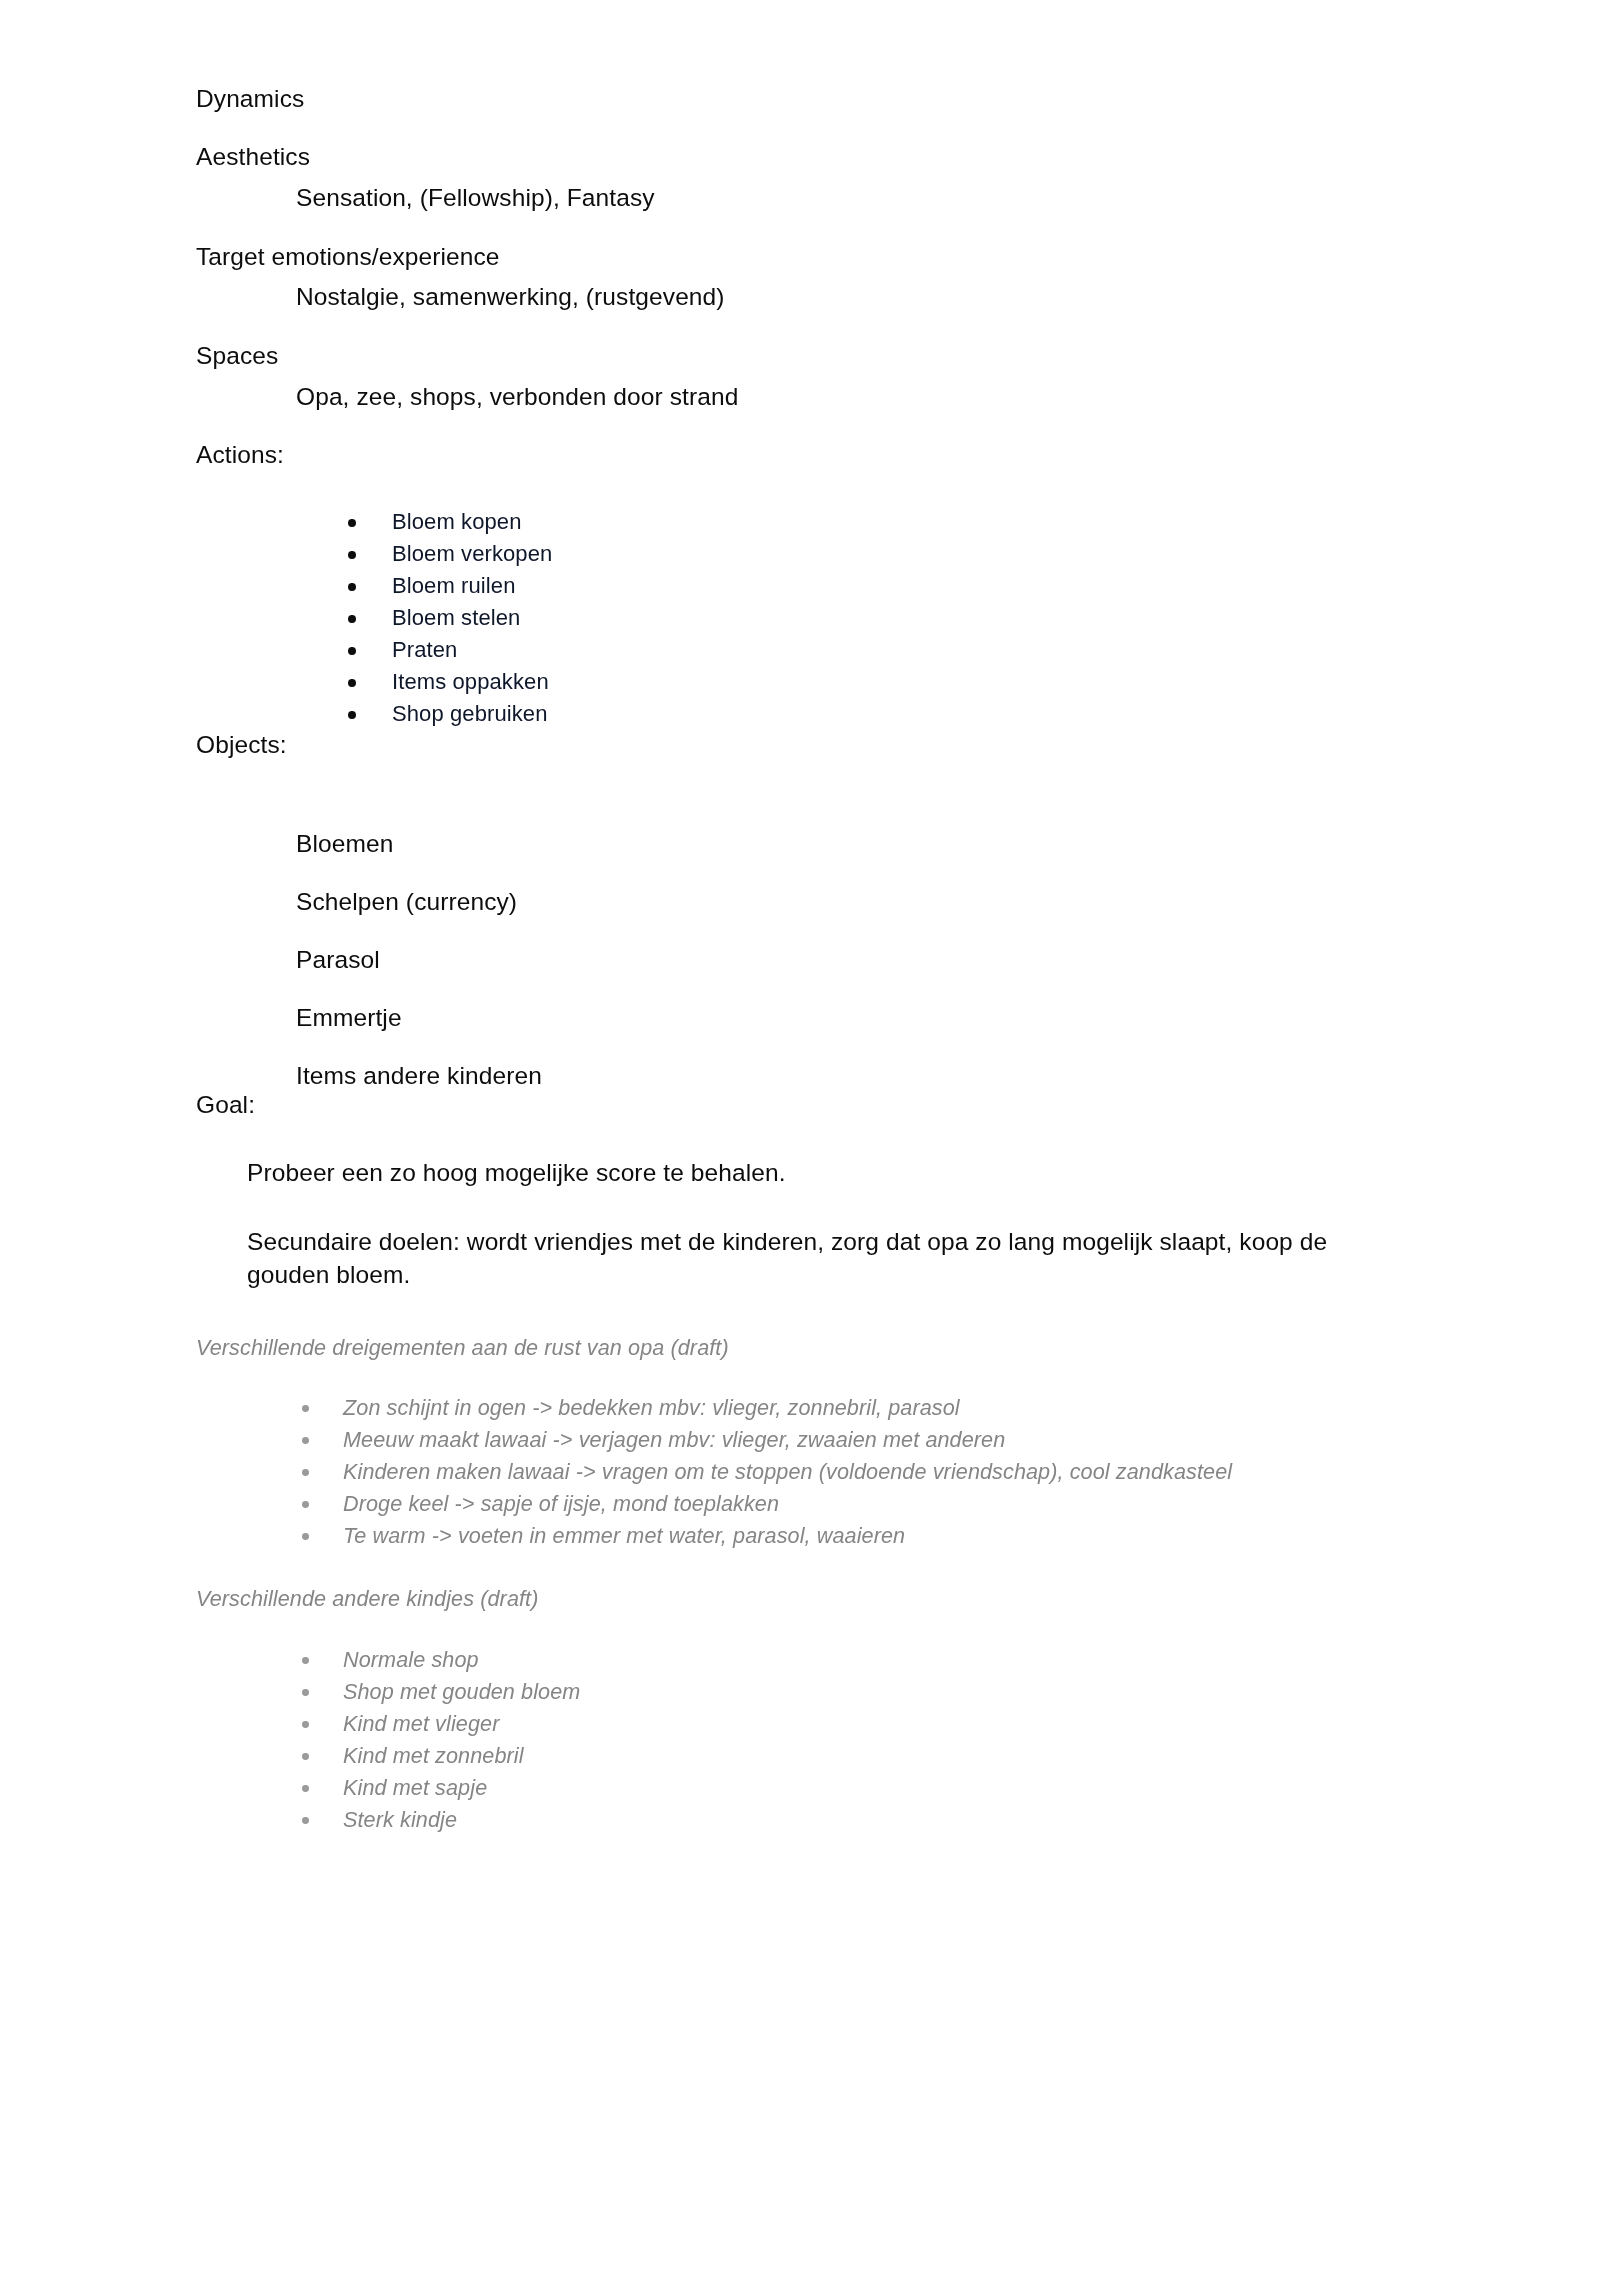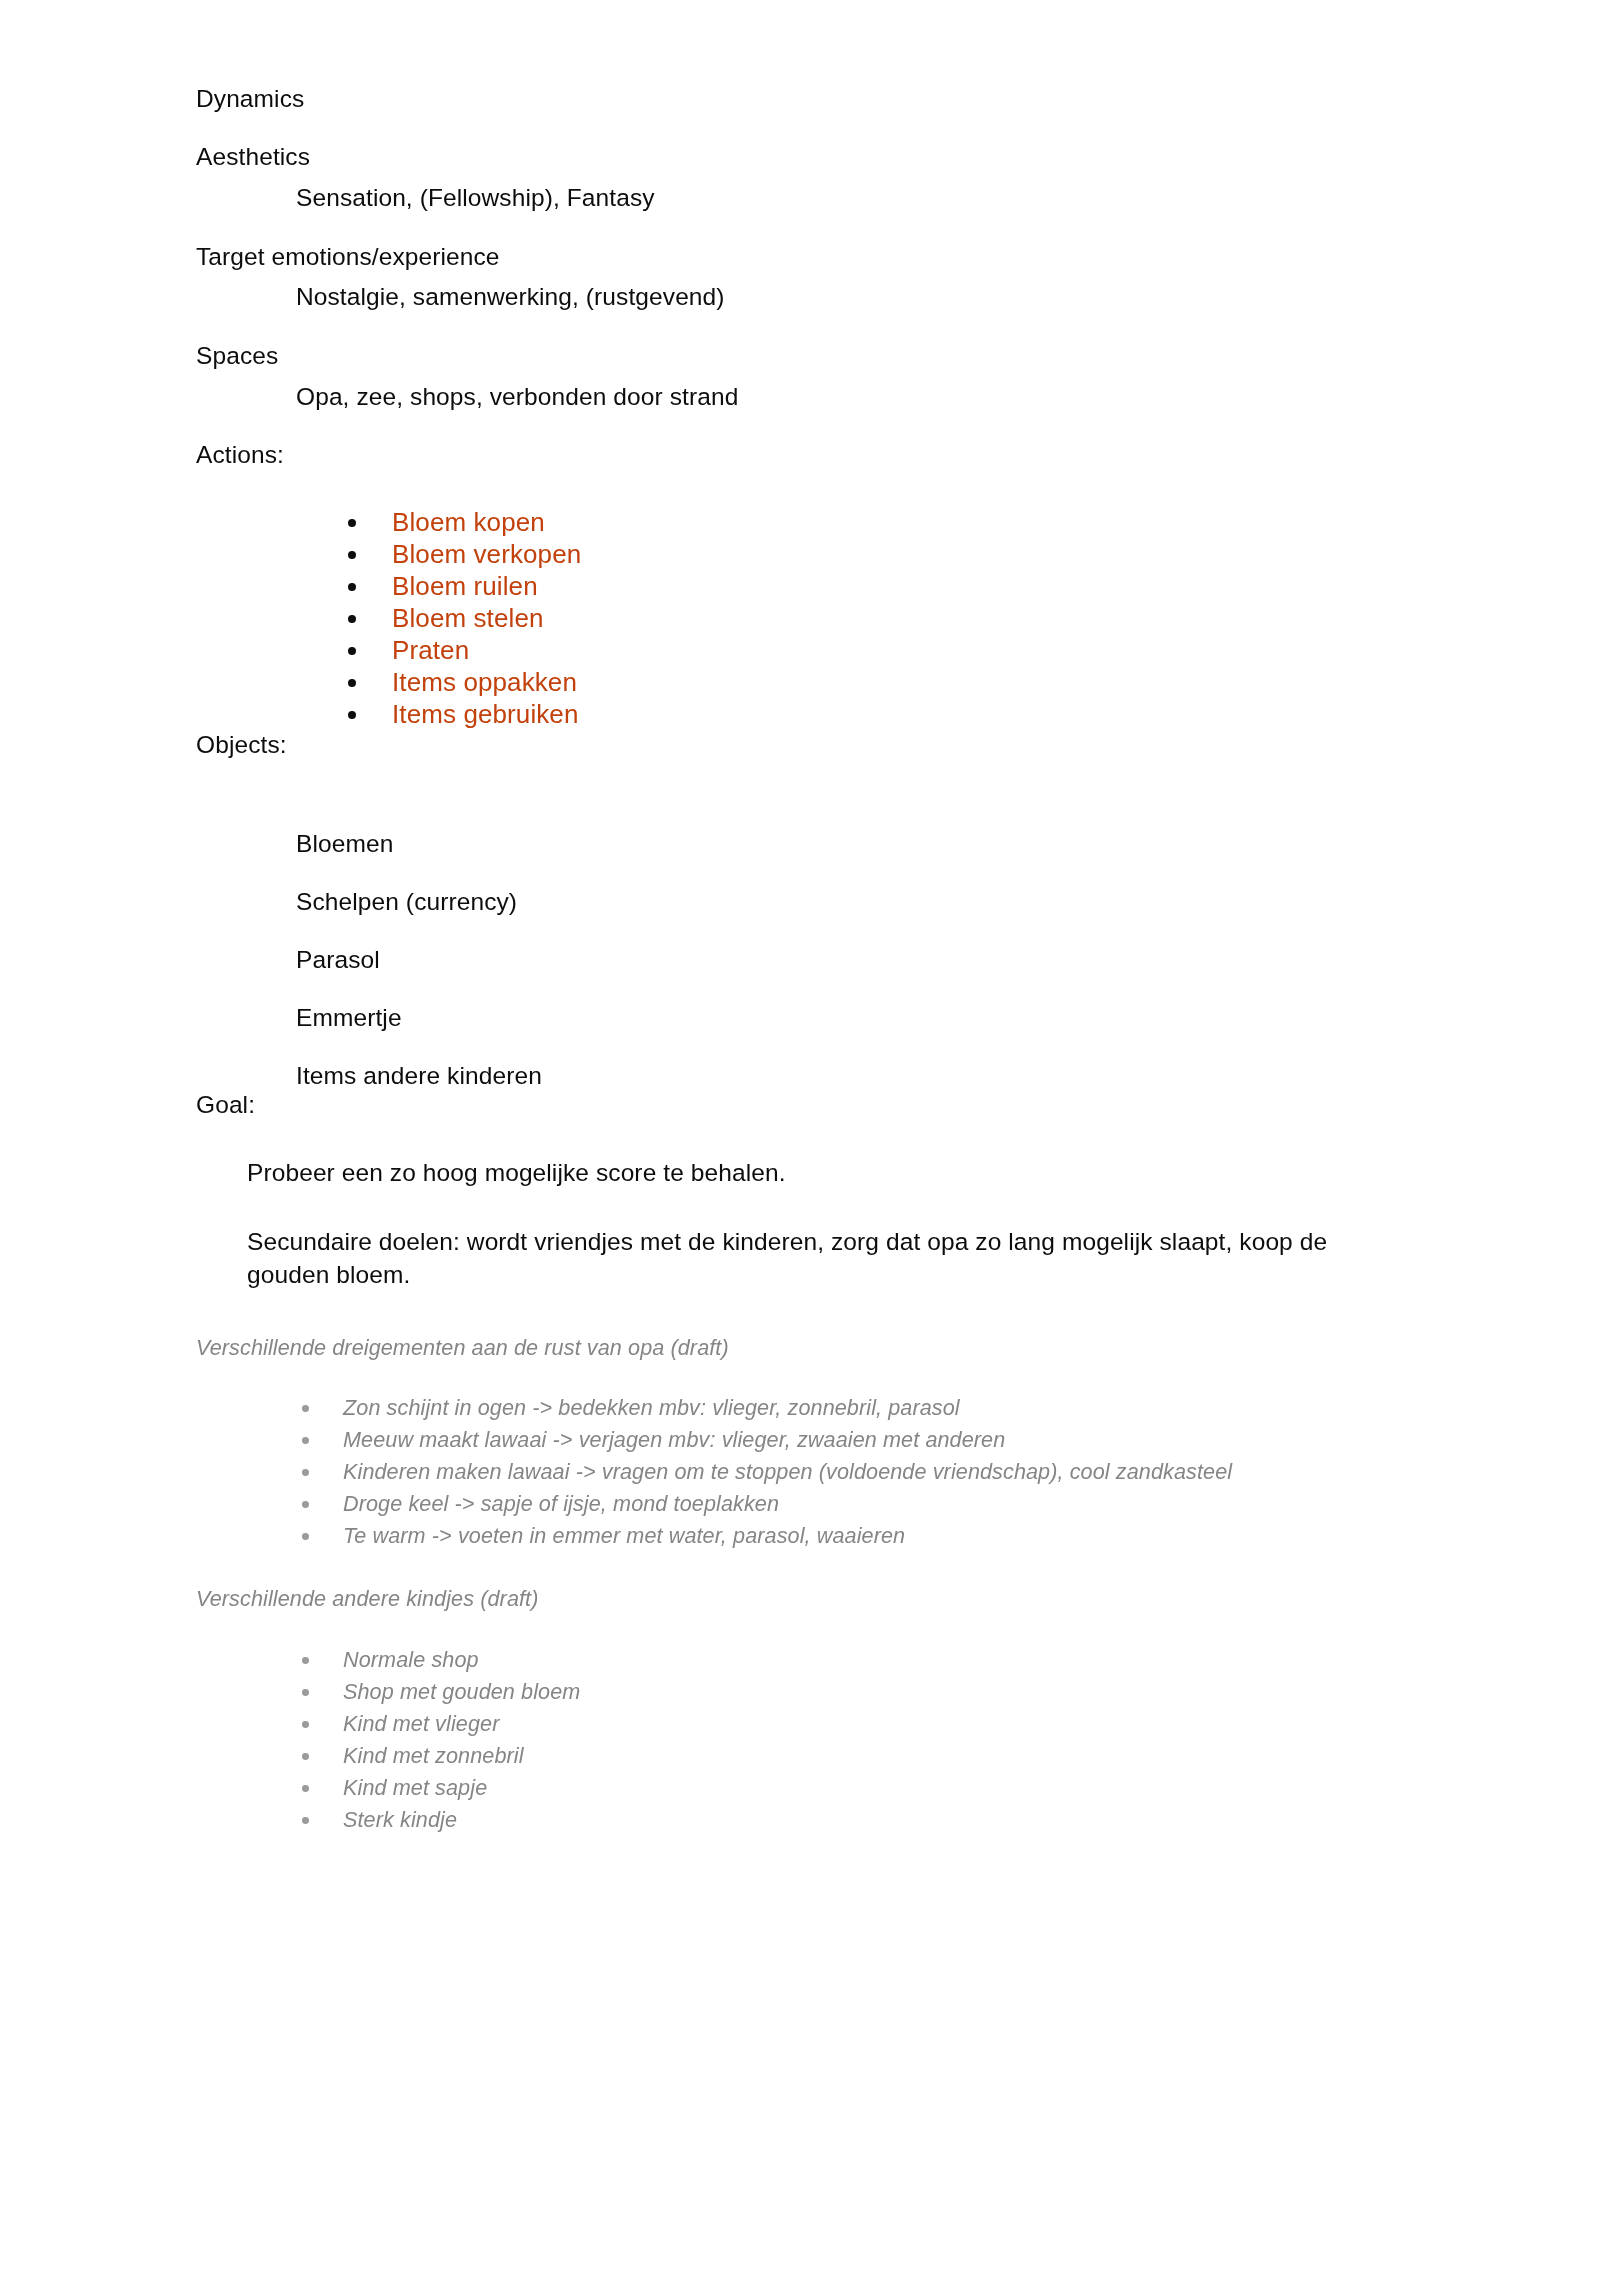--- a/index.html
+++ b/index.html
@@ -71,23 +71,23 @@
   }
 
   
   .bullet-list {
     list-style: none;
     margin: 0;
     padding: 0;
   }
   .bullet-list li {
     position: relative;
-    font-size: 26px;
+    font-size: 22px;
     line-height: 32px;
-    color: #c2410c;
+    color: #0f172a;
     padding-left: 196px;
     letter-spacing: 0.1px;
   }
   .bullet-list li::before {
     content: "";
     position: absolute;
     left: 152px;
     top: 12.7px;
     width: 7.8px;
     height: 7.8px;
@@ -157,21 +157,21 @@
 
     <p class="heading">Actions:</p>
     <div class="gap-26"></div>
     <ul class="bullet-list">
       <li>Bloem kopen</li>
       <li>Bloem verkopen</li>
       <li>Bloem ruilen</li>
       <li>Bloem stelen</li>
       <li>Praten</li>
       <li>Items oppakken</li>
-      <li>Items gebruiken</li>
+      <li>Shop gebruiken</li>
     </ul>
 
     <p class="heading">Objects:</p>
     <div class="gap-30"></div>
     <ul class="plain-list">
       <li>Bloemen</li>
       <li>Schelpen (currency)</li>
       <li>Parasol</li>
       <li>Emmertje</li>
       <li>Items andere kinderen</li>

